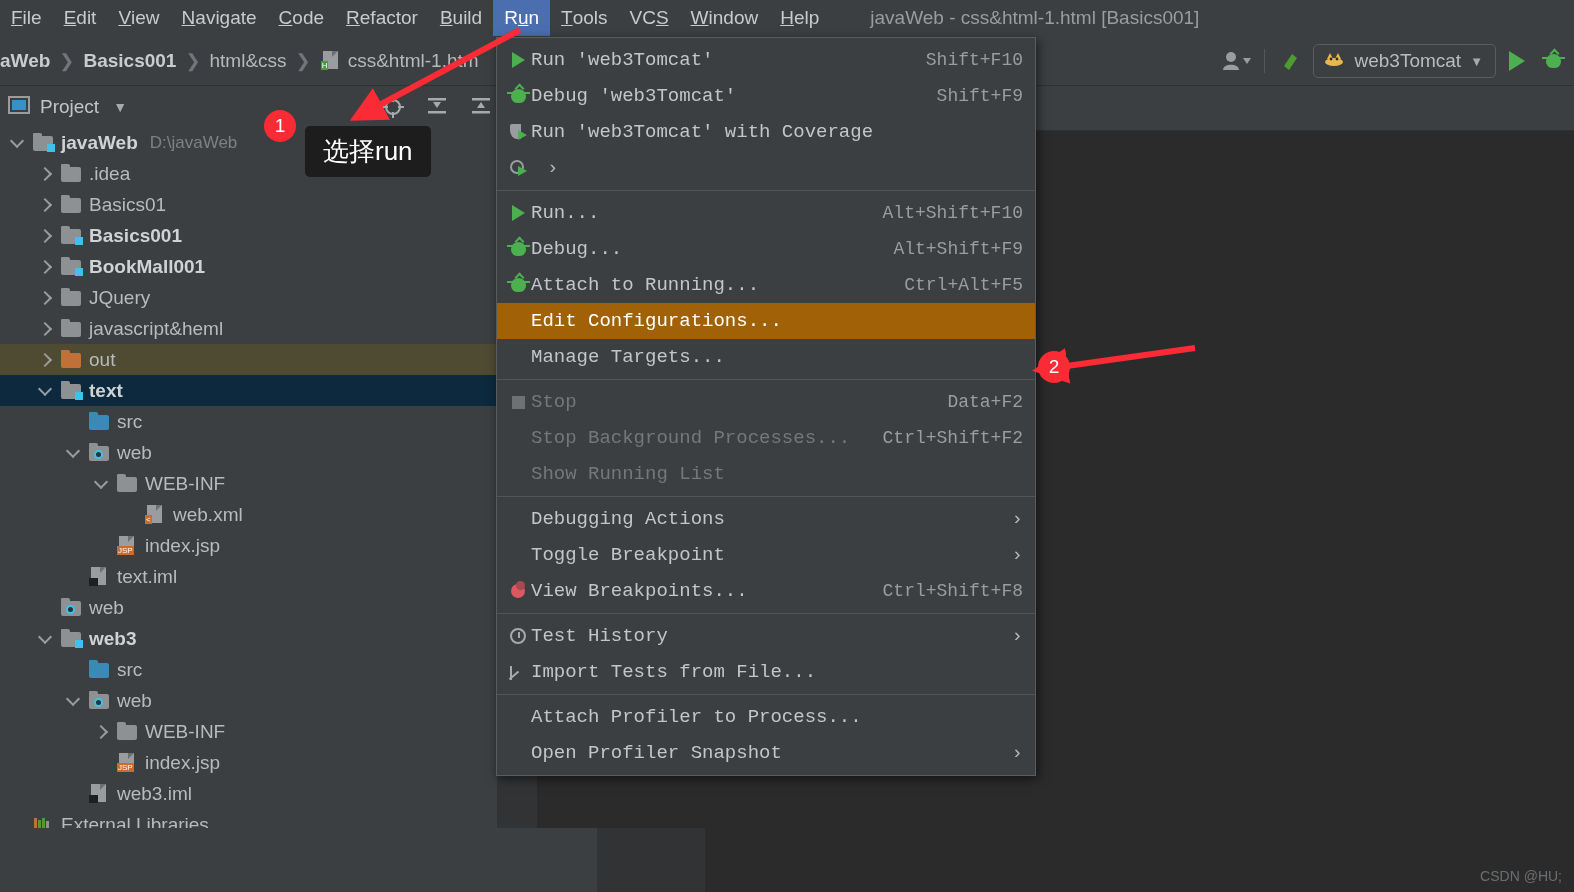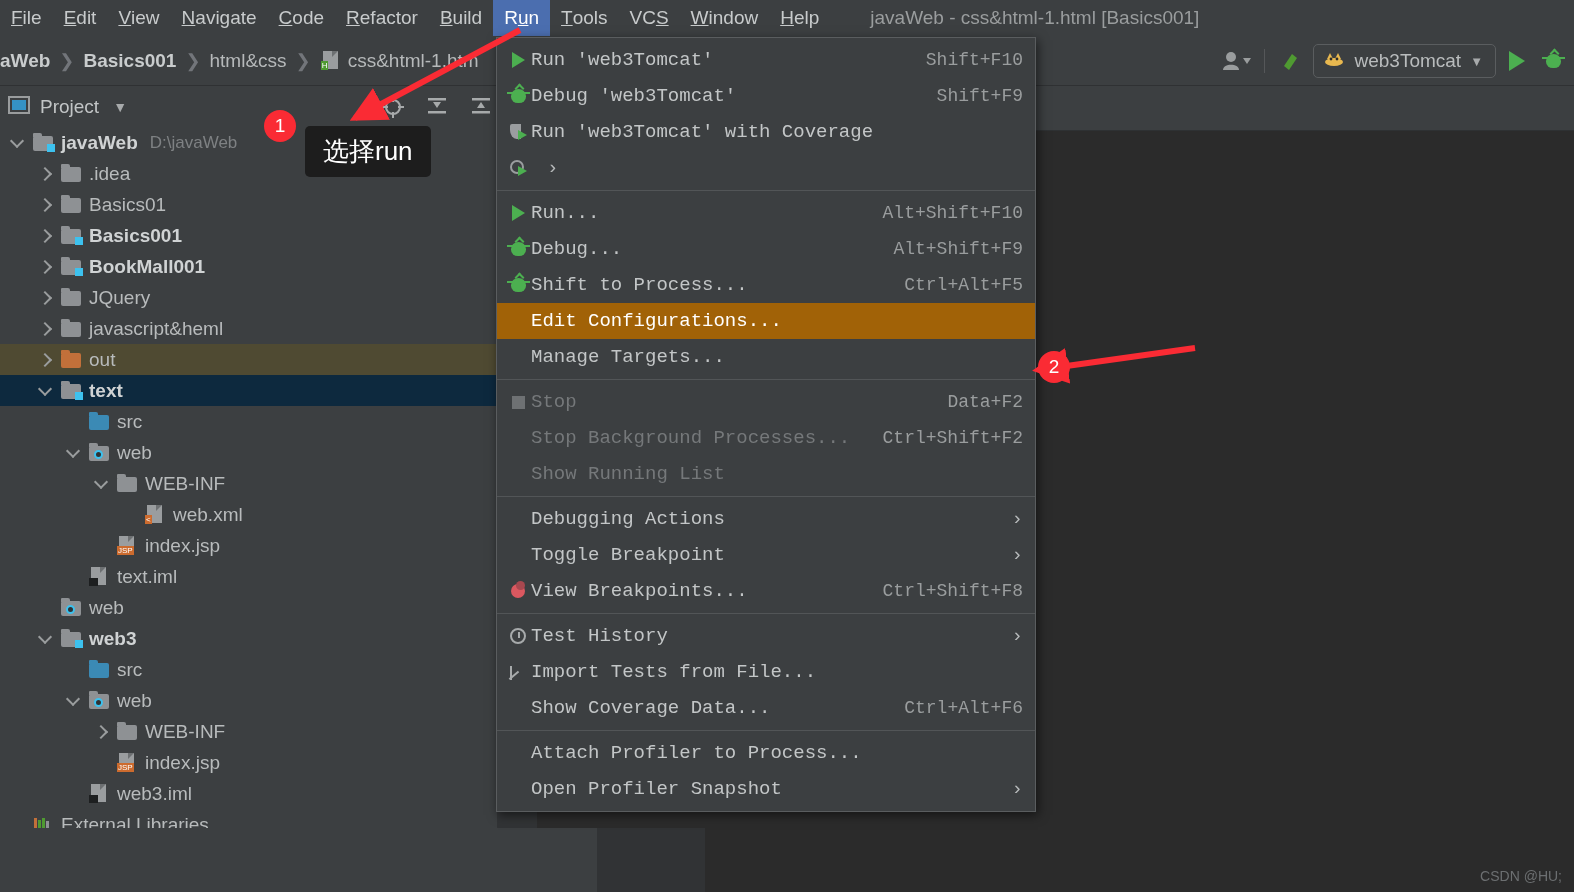--- a/index.html
+++ b/index.html
@@ -610,21 +610,21 @@
         <span class="mi-ico">
           <span class="bug"></span>
         </span>
         <span class="mi-label">Debug...</span>
         <span class="mi-key">Alt+Shift+F9</span>
       </div>
       <div class="mi">
         <span class="mi-ico">
           <span class="bug"></span>
         </span>
-        <span class="mi-label">Shift to Process...</span>
+        <span class="mi-label">Attach to Running...</span>
         <span class="mi-key">Ctrl+Alt+F5</span>
       </div>
       <div class="mi hl">
         <span class="mi-ico"></span>
         <span class="mi-label">Edit Configurations...</span>
       </div>
       <div class="mi">
         <span class="mi-ico"></span>
         <span class="mi-label">Manage Targets...</span>
       </div>
@@ -669,25 +669,20 @@
           <span class="clockico"></span>
         </span>
         <span class="mi-label">Test History</span>
         <span class="mi-arrow">›</span>
       </div>
       <div class="mi">
         <span class="mi-ico">
           <span class="importico"></span>
         </span>
         <span class="mi-label">Import Tests from File...</span>
-      </div>
-      <div class="mi">
-        <span class="mi-ico"></span>
-        <span class="mi-label">Show Coverage Data...</span>
-        <span class="mi-key">Ctrl+Alt+F6</span>
       </div>
       <div class="msep"></div>
       <div class="mi">
         <span class="mi-ico"></span>
         <span class="mi-label">Attach Profiler to Process...</span>
       </div>
       <div class="mi">
         <span class="mi-ico"></span>
         <span class="mi-label">Open Profiler Snapshot</span>
         <span class="mi-arrow">›</span>

